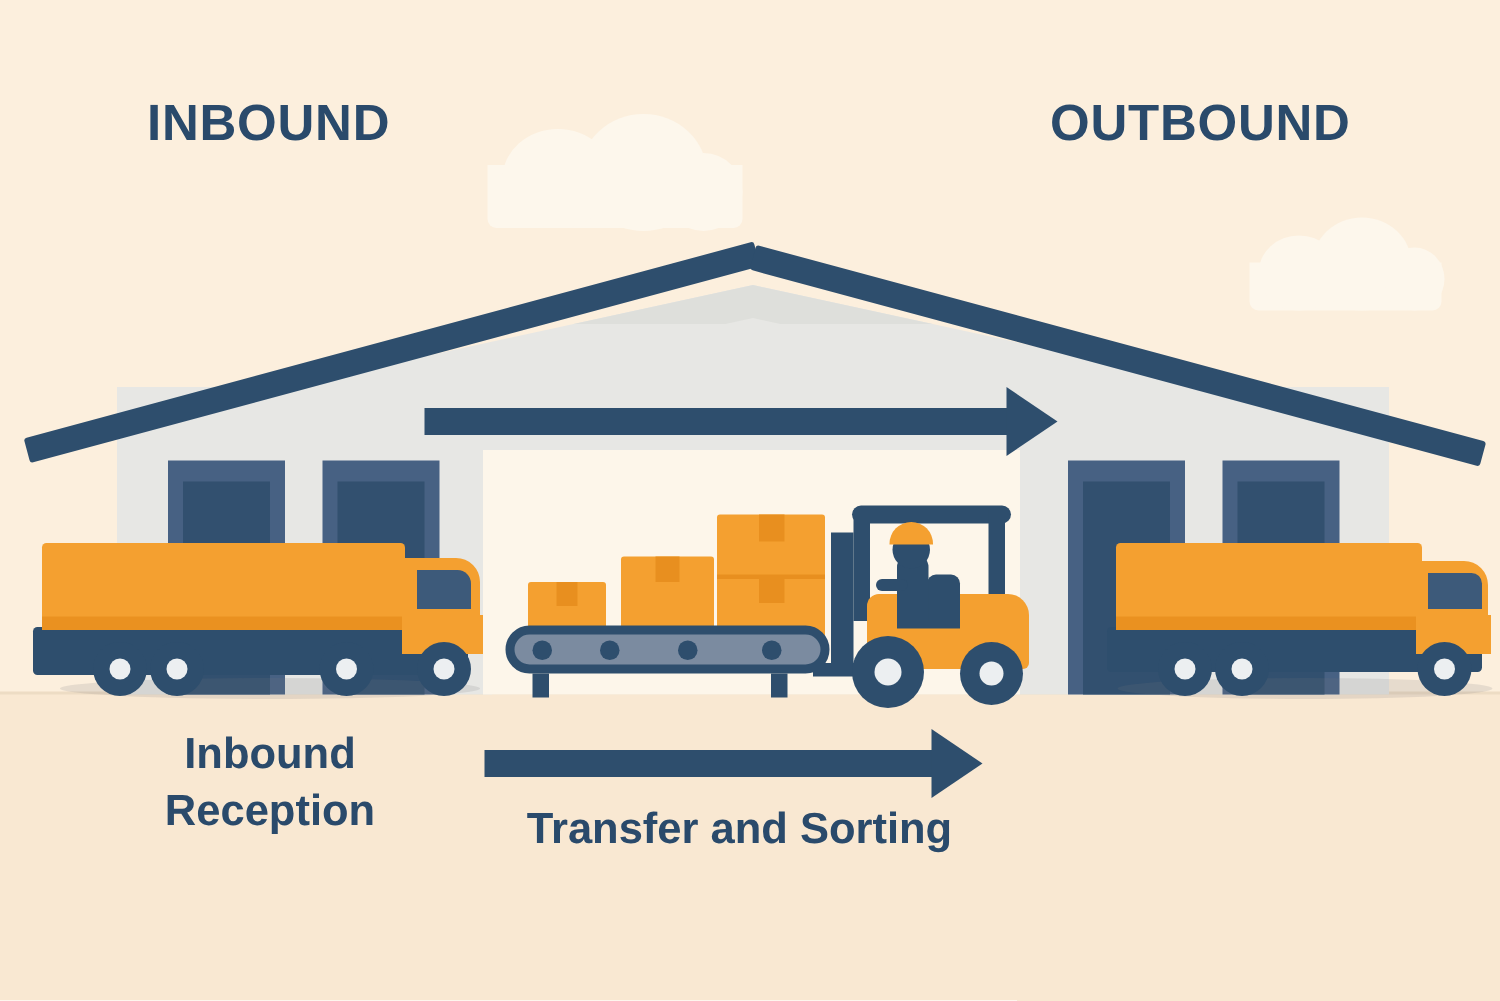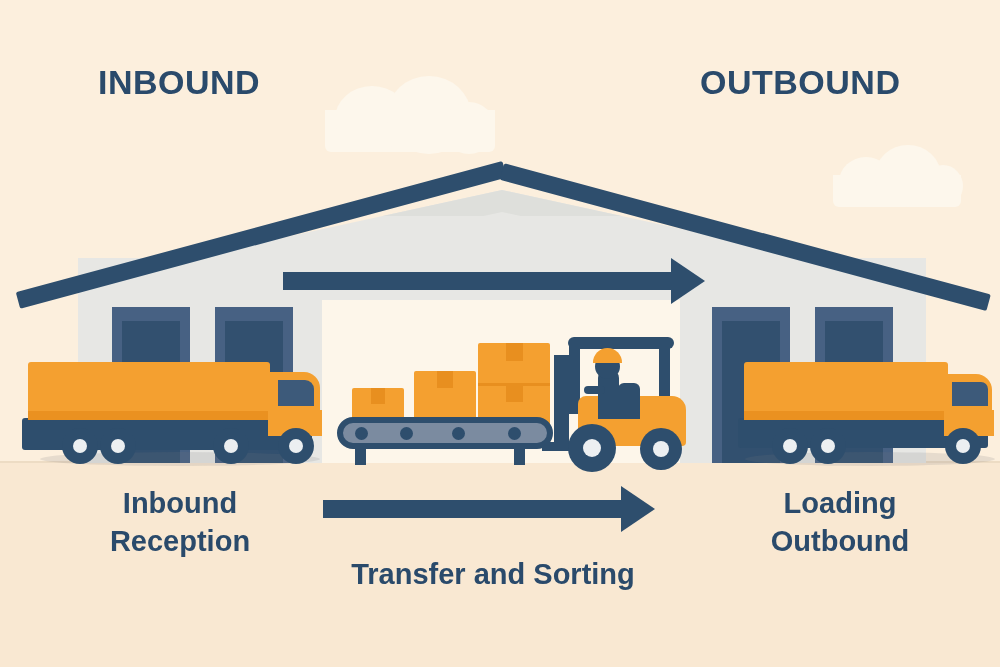--- a/index.html
+++ b/index.html
@@ -355,17 +355,15 @@
   <div>
     <div class="arrow-shaft" style="left:323px; top:500px; width:300px; height:18px;"></div>
     <div class="arrow-head" style="left:621px; top:486px;"></div>
   </div>
 
   <div class="hdr corner-hdr" style="left:98px; top:63px;">INBOUND</div>
   <div class="hdr corner-hdr" style="left:700px; top:63px;">OUTBOUND</div>
 
   <div class="caption" style="left:50px; top:485px; width:260px;">Inbound
 Reception</div>
-  <div class="caption" style="left:333px; top:556px; width:320px;">Transfer and Sorting</div>
-  <div class="caption" style="left:710px; top:485px; width:260px;">Loading
-Outbound</div>
+  <div class="caption" style="left:333px; top:535px; width:320px;">Transfer and Sorting</div>
 
 </div>
 
 </body></html>

